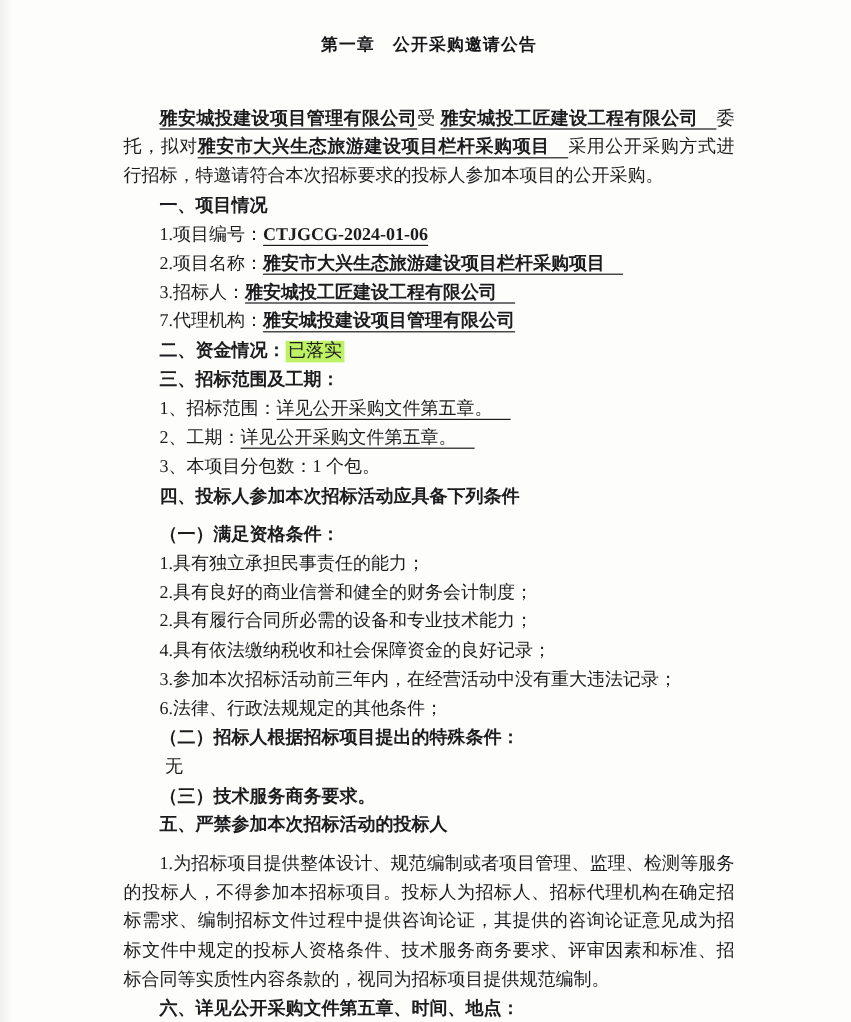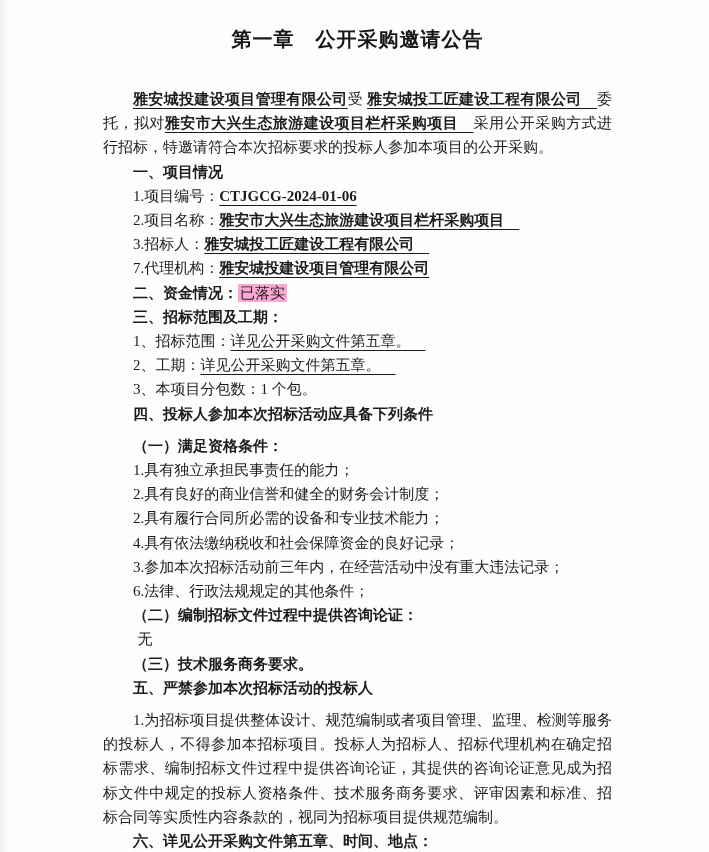--- a/index.html
+++ b/index.html
@@ -19,21 +19,21 @@
     background:linear-gradient(to right, rgba(0,0,0,0.05), rgba(0,0,0,0));
     pointer-events:none;
   }
   .content{
     box-sizing:border-box;
     padding:24px 97px 0 103px;
     font-size:15px;
     line-height:24.2px;
   }
   .title{
-    font-size:20px;
+    font-size:14px;
     font-weight:bold;
     text-align:center;
     letter-spacing:1px;
     margin:0 0 33px 0;
     line-height:30px;
     color:#17171a;
   }
   p{margin:0;}
   .para{
     text-indent:2em;
@@ -63,38 +63,38 @@
 
     <p class="para"><span class="u bold">雅安城投建设项目管理有限公司</span><span>受 </span><span class="u bold">雅安城投工匠建设工程有限公司　</span><span>委托，拟对</span><span class="u bold">雅安市大兴生态旅游建设项目栏杆采购项目　</span><span>采用公开采购方式进行招标，特邀请符合本次招标要求的投标人参加本项目的公开采购。</span></p>
 
     <p class="line bold">一、项目情况</p>
 
     <p class="line"><span>1.项目编号：</span><span class="u bold">CTJGCG-2024-01-06</span></p>
     <p class="line"><span>2.项目名称：</span><span class="u bold">雅安市大兴生态旅游建设项目栏杆采购项目　</span></p>
     <p class="line"><span>3.招标人：</span><span class="u bold">雅安城投工匠建设工程有限公司　</span></p>
     <p class="line"><span>7.代理机构：</span><span class="u bold">雅安城投建设项目管理有限公司</span></p>
 
-    <p class="line"><span class="bold">二、资金情况：</span><span class="hl" style="background: #f9a8d4;">已落实</span></p>
+    <p class="line"><span class="bold">二、资金情况：</span><span class="hl" style="background: #bef264;">已落实</span></p>
 
     <p class="line bold">三、招标范围及工期：</p>
     <p class="line"><span>1、招标范围：</span><span class="u">详见公开采购文件第五章。　</span></p>
     <p class="line"><span>2、工期：</span><span class="u">详见公开采购文件第五章。　</span></p>
     <p class="line"><span>3、本项目分包数：</span><span>1 个包。</span></p>
 
     <p class="line bold">四、投标人参加本次招标活动应具备下列条件</p>
 
     <p class="line bold gap">（一）满足资格条件：</p>
     <p class="line">1.具有独立承担民事责任的能力；</p>
     <p class="line">2.具有良好的商业信誉和健全的财务会计制度；</p>
     <p class="line">2.具有履行合同所必需的设备和专业技术能力；</p>
     <p class="line">4.具有依法缴纳税收和社会保障资金的良好记录；</p>
     <p class="line">3.参加本次招标活动前三年内，在经营活动中没有重大违法记录；</p>
     <p class="line">6.法律、行政法规规定的其他条件；</p>
 
-    <p class="line bold">（二）编制招标文件过程中提供咨询论证：</p>
+    <p class="line bold">（二）招标人根据招标项目提出的特殊条件：</p>
     <p class="line-none">无</p>
     <p class="line bold">（三）技术服务商务要求。</p>
 
     <p class="line bold">五、严禁参加本次招标活动的投标人</p>
     <p class="para gap">1.为招标项目提供整体设计、规范编制或者项目管理、监理、检测等服务的投标人，不得参加本招标项目。投标人为招标人、招标代理机构在确定招标需求、编制招标文件过程中提供咨询论证，其提供的咨询论证意见成为招标文件中规定的投标人资格条件、技术服务商务要求、评审因素和标准、招标合同等实质性内容条款的，视同为招标项目提供规范编制。</p>
 
     <p class="line bold">六、详见公开采购文件第五章、时间、地点：</p>
 
   </div>
 </div>

